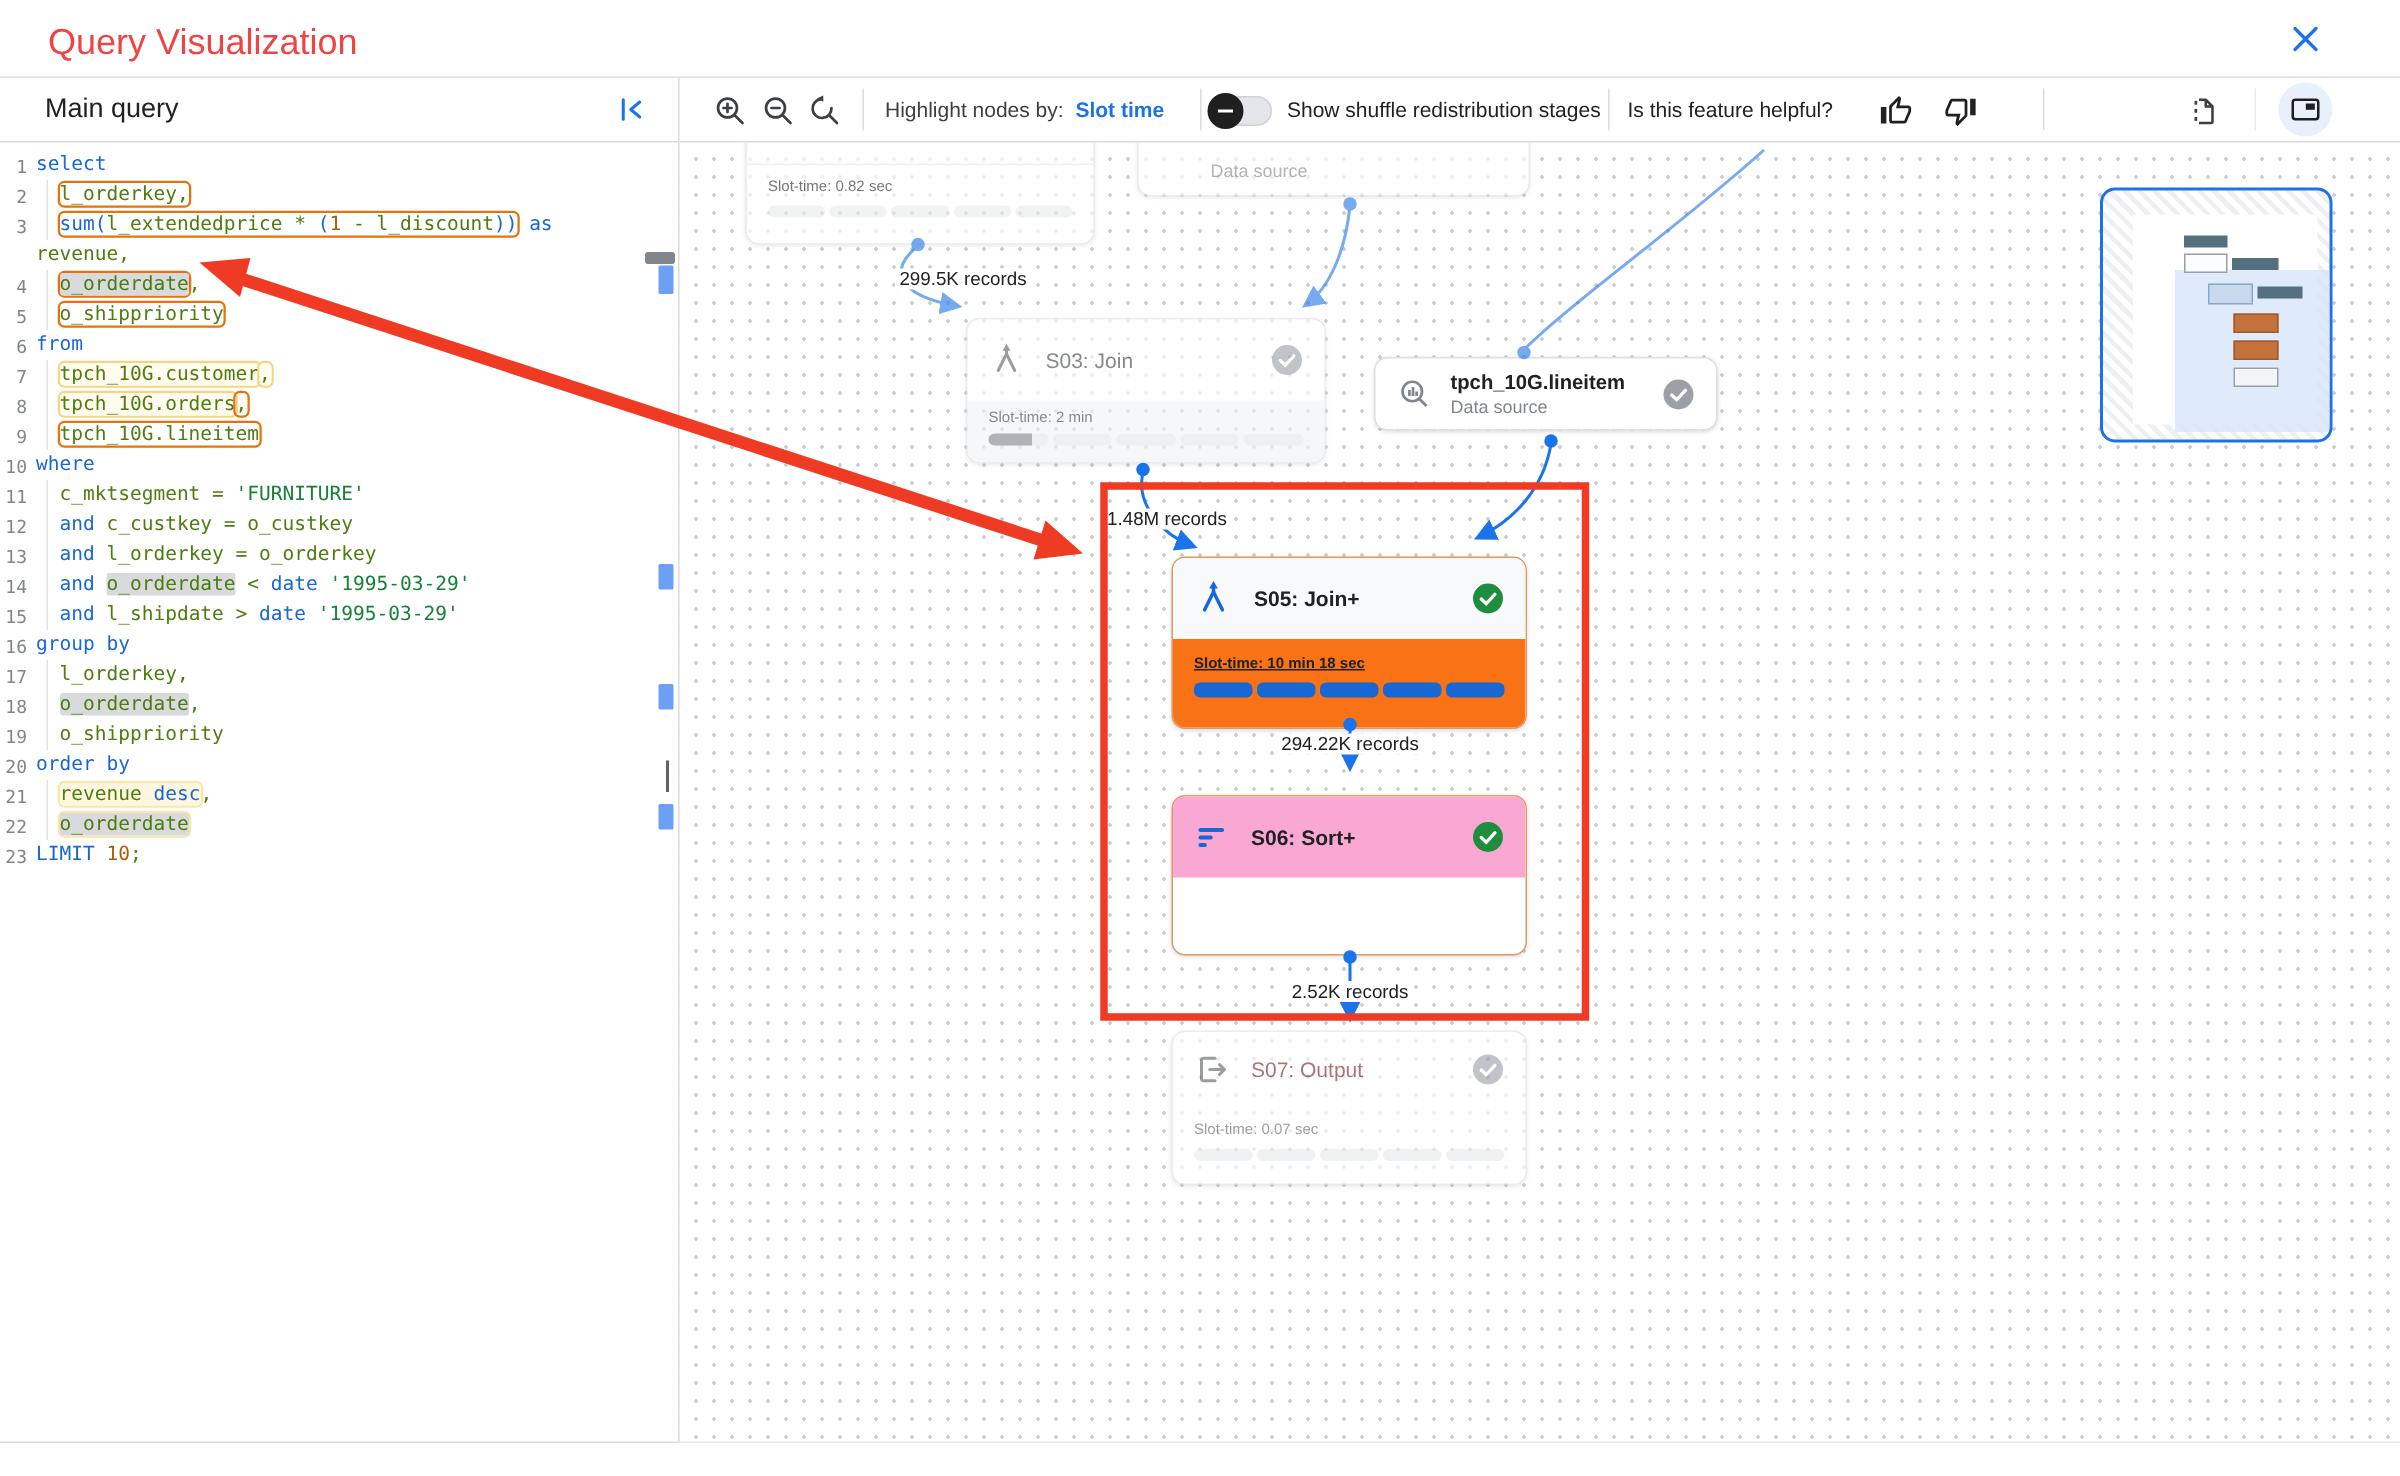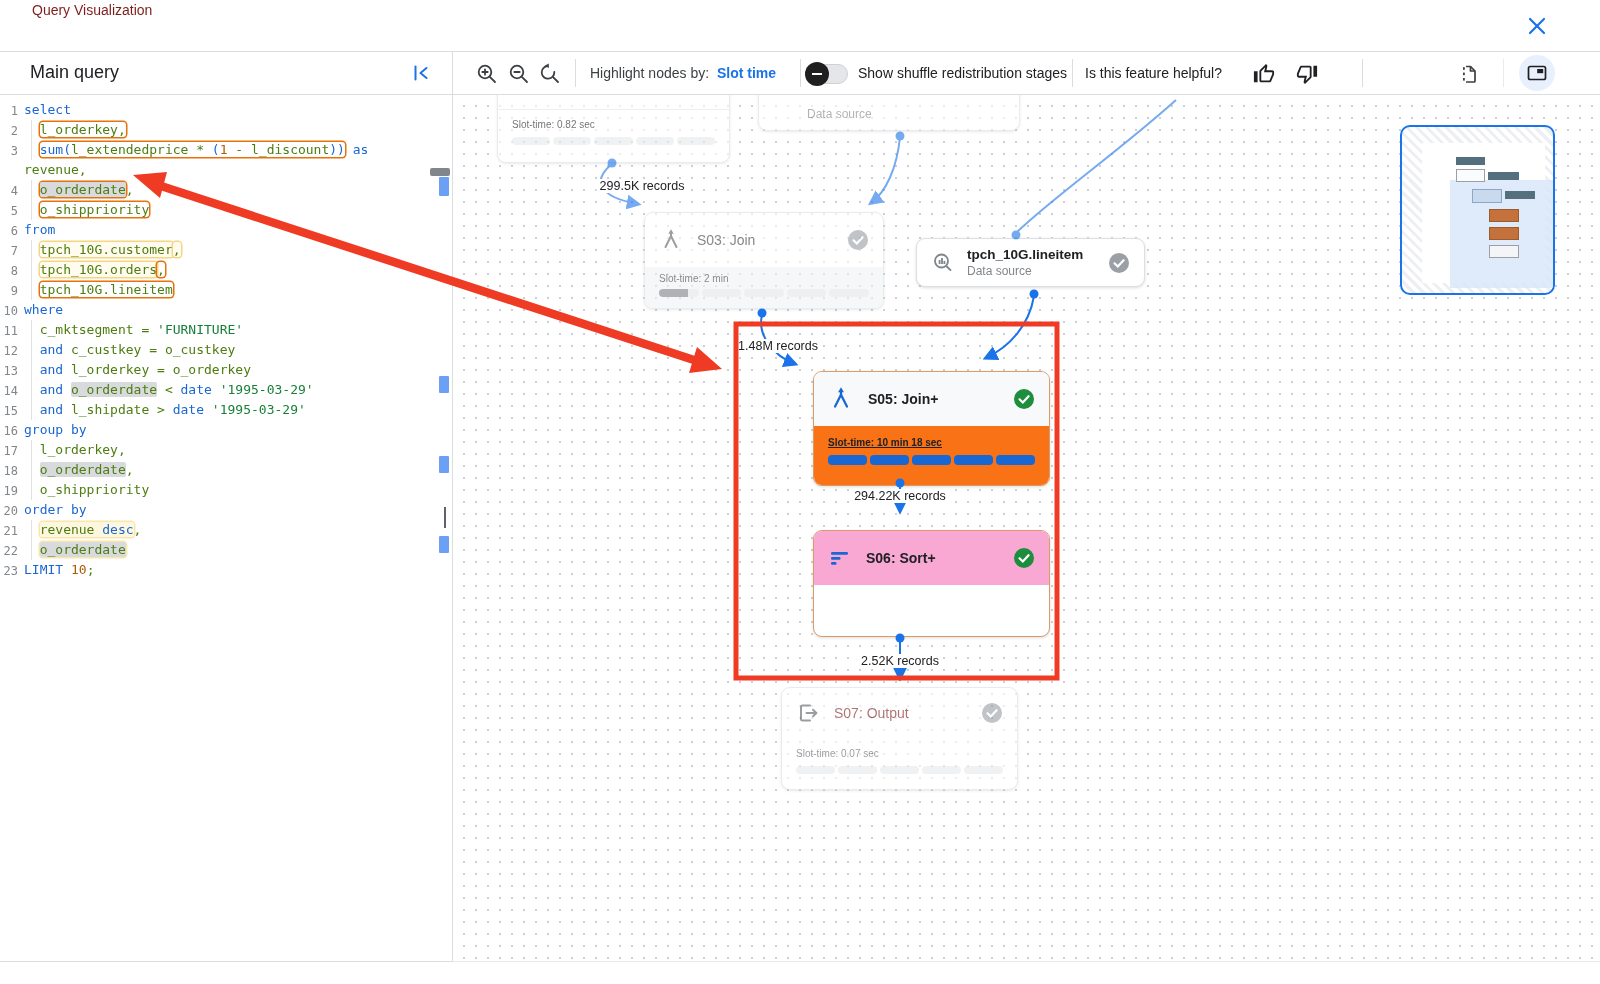--- a/index.html
+++ b/index.html
@@ -4,21 +4,21 @@
 <style>
   * { box-sizing: border-box; }
   html,body { margin:0; padding:0; }
   body {
     width:1600px; height:984px; position:relative; overflow:hidden;
     background:#fff; font-family:"Liberation Sans", sans-serif; color:#202124;
   }
   
   .app-header { position:absolute; left:0; top:0; right:0; height:52px; background:#fff;
     border-bottom:1px solid #DADCE0; z-index:40; }
-  .app-title { position:absolute; left:32px; top:2px; font-size:14px; color:#7f1d1d; }
+  .app-title { position:absolute; left:32px; top:15px; font-size:24px; color:#ef4444; }
   .close-btn { position:absolute; right:52px; top:15px; width:22px; height:22px; cursor:pointer; }
   
   .left-panel { position:absolute; left:0; top:52px; width:453px; height:910px; background:#fff;
     border-right:1px solid #DADCE0; border-bottom:1px solid #DADCE0; z-index:35; }
   .panel-header { position:relative; height:43px; border-bottom:1px solid #DADCE0; }
   .panel-title { position:absolute; left:30px; top:10px; font-size:18px; color:#202124; }
   .collapse-btn { position:absolute; right:20px; top:10px; width:22px; height:22px; cursor:pointer; }
   .code { position:relative; padding-top:5px; font-family:"DejaVu Sans Mono", monospace;
     font-size:13px; line-height:20px; }
   .code-line { display:flex; white-space:pre; height:20px; }
@@ -51,21 +51,21 @@
   .toggle-thumb::after { content:""; position:absolute; left:7px; top:11px; width:10px; height:2px; background:#fff; }
   .icon-circle { position:absolute; top:3px; width:36px; height:36px; border-radius:50%; background:#E8F0FE; cursor:pointer; }
   
   .canvas { position:absolute; left:453px; top:95px; right:0; height:867px; overflow:hidden;
     background-color:#fff; border-bottom:1px solid #E8EAED;
     background-image:radial-gradient(circle, #CBCFD4 1.05px, transparent 1.1px);
     background-size:12px 12px; background-position:5px 5px; }
   .edges-svg { position:absolute; inset:0; z-index:12; pointer-events:none; }
   .node { position:absolute; background:#fff; border:1px solid #DCDFE3; border-radius:9px;
     box-shadow:0 1px 3px rgba(60,64,67,.18); overflow:hidden; z-index:10; cursor:pointer; }
-  .node.hl { border-color:#DE9A64;margin-left:32px; }
+  .node.hl { border-color:#DE9A64; }
   .node.dim { opacity:.62; }
   .node-head { display:flex; align-items:center; gap:14px; padding:0 14px; }
   .node-title { font-size:14px; font-weight:bold; color:#202124; }
   .node-sub { font-size:12px; color:#80868B; margin-top:2px; }
   .spacer { flex:1; }
   .node-slot { padding:9px 14px 0 14px; }
   .slot-text { font-size:10px; color:#202124; margin-bottom:7px; }
   .bar { display:flex; gap:3px; height:9px; }
   .bar .seg { flex:1; border-radius:4px; background:#E8EAED; }
   .bar-blue .seg { background:#1967D2; }

